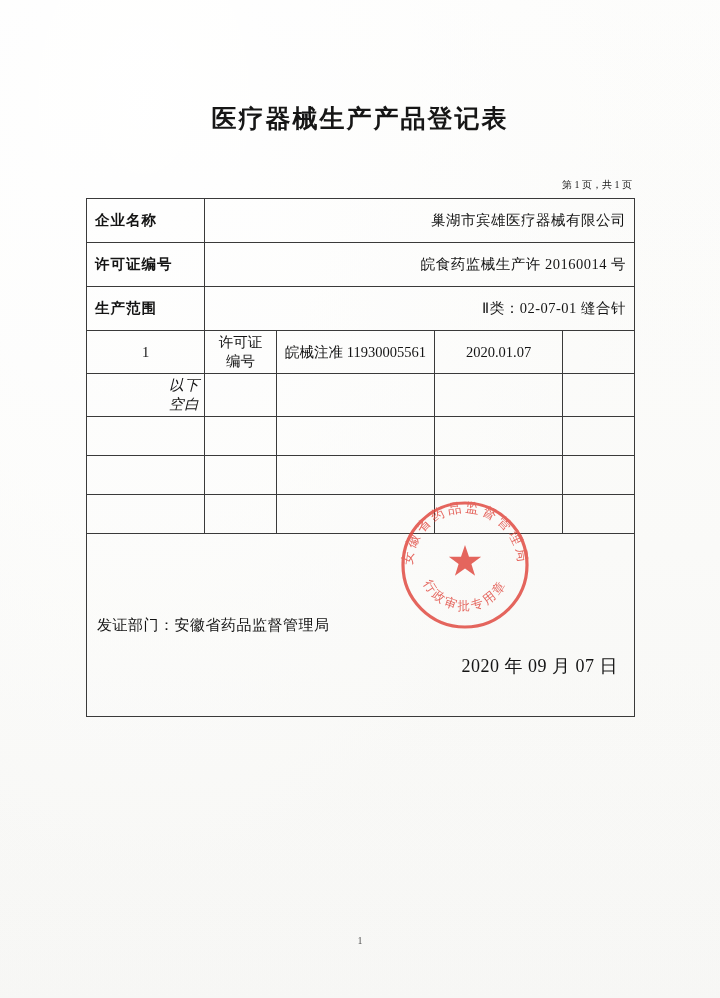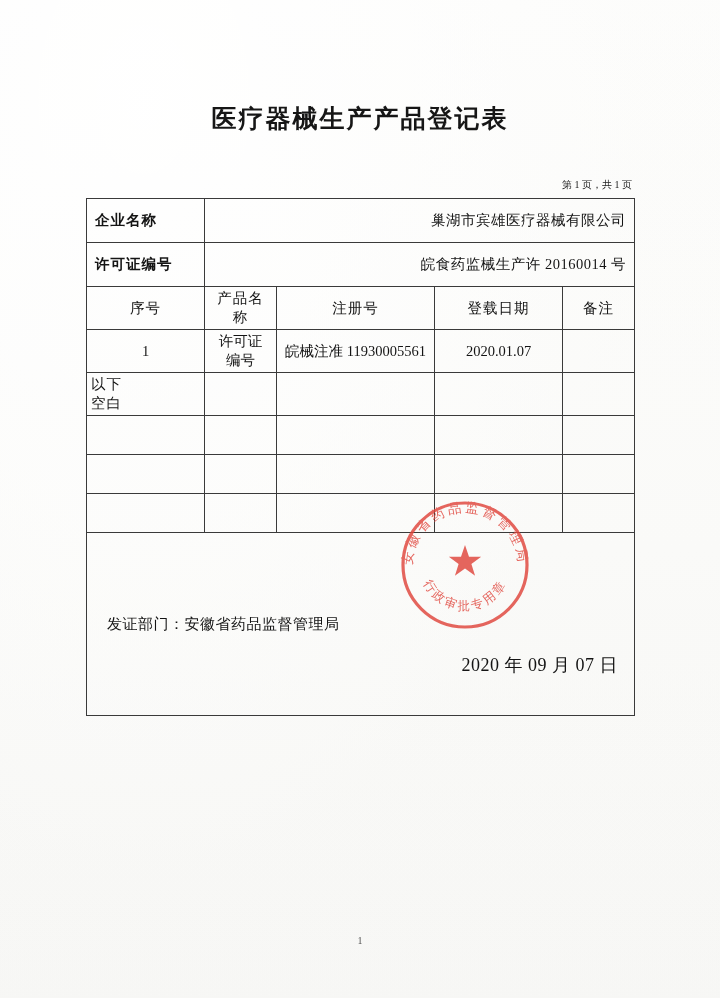--- a/index.html
+++ b/index.html
@@ -97,31 +97,32 @@
     font-size: 15px;
     letter-spacing: 1px;
   }
   .prod td {
     text-align: center;
     height: 42px;
     font-size: 14px;
   }
   .blank-row td { height: 38px; }
   .blank-cell-note {
-    text-align: left;
+    text-align: right;
     font-size: 14px;
     line-height: 1.3;
     letter-spacing: 1px;
     padding: 2px 4px !important;
+    font-style: italic;
   }
   .footer-cell {
     height: 150px;
     vertical-align: top;
     position: relative;
-    padding: 16px 20px !important;
+    padding: 16px 10px !important;
   }
   .issuer {
     font-size: 15px;
     letter-spacing: 0.5px;
   }
   .issue-date {
     position: absolute;
     right: 16px;
     bottom: 38px;
     font-size: 18px;
@@ -171,29 +172,26 @@
       <td class="lbl">企业名称</td>
       <td class="val" colspan="4">巢湖市宾雄医疗器械有限公司</td>
     </tr>
 
     <tr class="row-h">
       <td class="lbl">许可证编号</td>
       <td class="val" colspan="4">皖食药监械生产许 20160014 号</td>
     </tr>
 
 
-
-
-    <tr class="hdr">
-      <td>序号</td>
-      <td>产品名称</td>
-      <td>注册号</td>
-      <td>登载日期</td>
-      <td>备注</td>
-    </tr>
+    <tr class="row-h">
+      <td class="lbl">生产范围</td>
+      <td class="val" colspan="4">Ⅱ类：02-07-01 缝合针</td>
+    </tr>
+
+
 
     <tr class="prod">
       <td>1</td>
       <td>许可证编号</td>
       <td>皖械注准 11930005561</td>
       <td>2020.01.07</td>
       <td></td>
     </tr>
 
     <tr class="blank-row">

